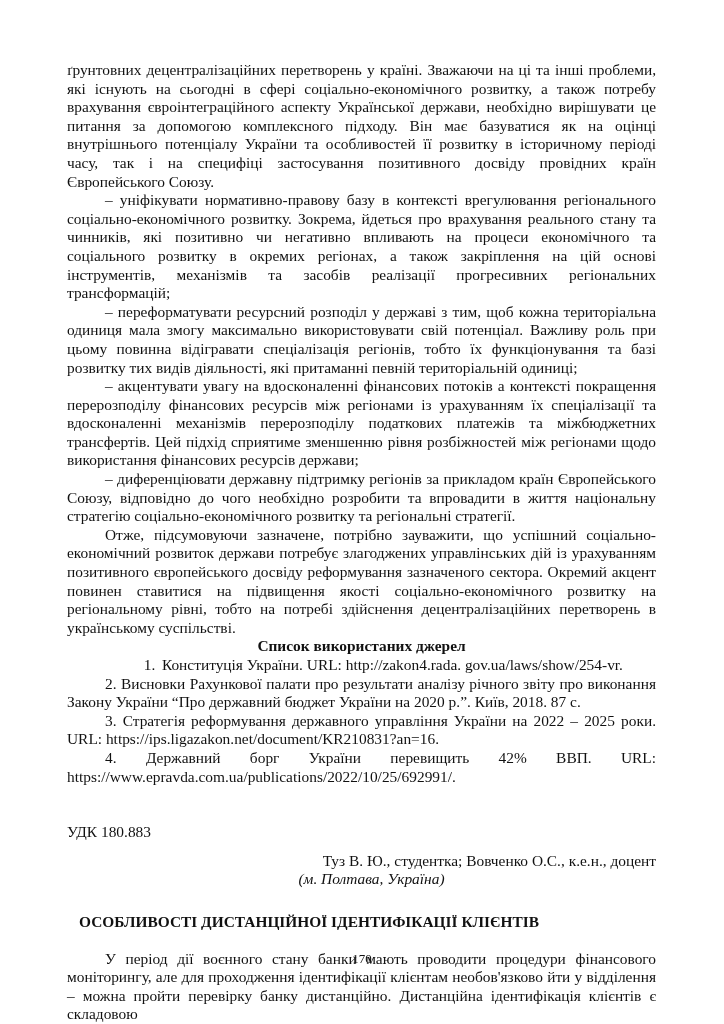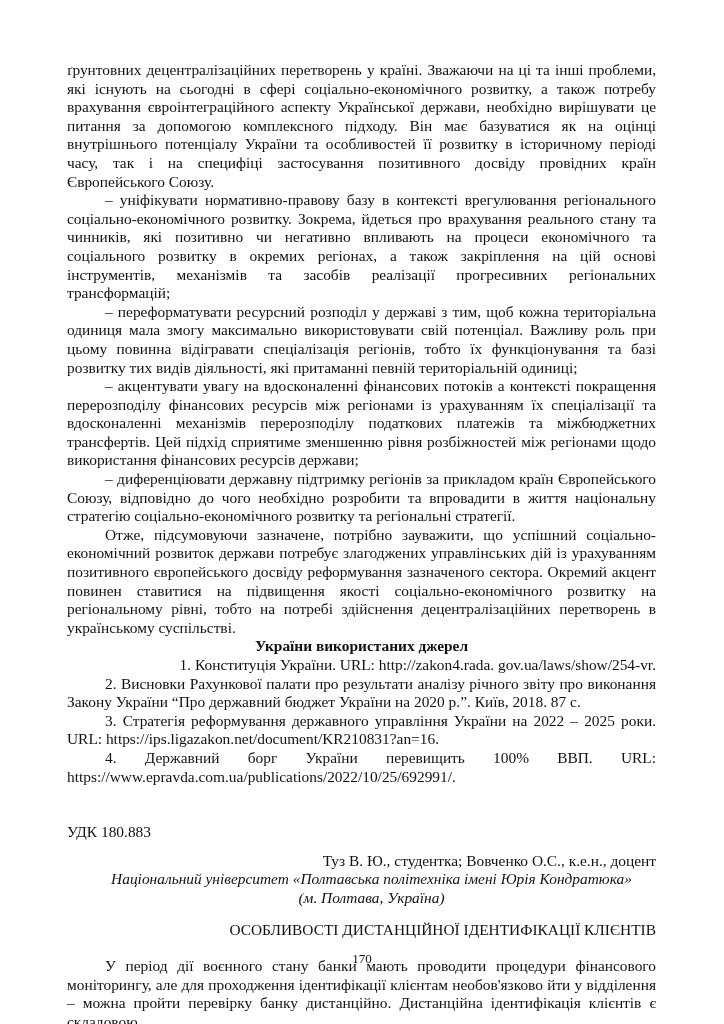--- a/index.html
+++ b/index.html
@@ -28,21 +28,21 @@
       text-align: justify;
     }
     .indent { text-indent: 38px; }
     .refs-title {
       text-align: center;
       font-weight: bold;
       margin-top: 0;
     }
     .ref1 {
       padding-left: 41px;
-      text-align: right;
+      text-align: center;
     }
     .ref1 .num { display: inline-block; width: 17px; }
     .ref-last {
       text-align: justify;
       text-align-last: justify;
       text-indent: 38px;
     }
     .udk {
       margin-top: 37px;
       text-align: left;
@@ -51,23 +51,23 @@
       margin-top: 10px;
       text-align: right;
       padding-left: 40px;
     }
     .affil {
       text-align: center;
       font-style: italic;
       padding-left: 20px;
     }
     .title2 {
-      margin-top: 13px;
-      text-align: right;
-      font-weight: normal;
+      margin-top: 24px;
+      text-align: left;
+      font-weight: bold;
       padding-left: 12px;
     }
     .intro2 {
       margin-top: 18px;
     }
     .page-number {
       position: absolute;
       left: 0;
       width: 724px;
       top: 951px;
@@ -79,42 +79,41 @@
 <body>
 
 <div class="page">
   <p>ґрунтовних децентралізаційних перетворень у країні. Зважаючи на ці та інші проблеми, які існують на сьогодні в сфері соціально-економічного розвитку, а також потребу врахування євроінтеграційного аспекту Української держави, необхідно вирішувати це питання за допомогою комплексного підходу. Він має базуватися як на оцінці внутрішнього потенціалу України та особливостей її розвитку в історичному періоді часу, так і на специфіці застосування позитивного досвіду провідних країн Європейського Союзу.</p>
   <p class="indent">– уніфікувати нормативно-правову базу в контексті врегулювання регіонального соціально-економічного розвитку. Зокрема, йдеться про врахування реального стану та чинників, які позитивно чи негативно впливають на процеси економічного та соціального розвитку в окремих регіонах, а також закріплення на цій основі інструментів, механізмів та засобів реалізації прогресивних регіональних трансформацій;</p>
   <p class="indent">– переформатувати ресурсний розподіл у державі з тим, щоб кожна територіальна одиниця мала змогу максимально використовувати свій потенціал. Важливу роль при цьому повинна відігравати спеціалізація регіонів, тобто їх функціонування та базі розвитку тих видів діяльності, які притаманні певній територіальній одиниці;</p>
   <p class="indent">– акцентувати увагу на вдосконаленні фінансових потоків а контексті покращення перерозподілу фінансових ресурсів між регіонами із урахуванням їх спеціалізації та вдосконаленні механізмів перерозподілу податкових платежів та міжбюджетних трансфертів. Цей підхід сприятиме зменшенню рівня розбіжностей між регіонами щодо використання фінансових ресурсів держави;</p>
   <p class="indent">– диференціювати державну підтримку регіонів за прикладом країн Європейського Союзу, відповідно до чого необхідно розробити та впровадити в життя національну стратегію соціально-економічного розвитку та регіональні стратегії.</p>
   <p class="indent">Отже, підсумовуючи зазначене, потрібно зауважити, що успішний соціально-економічний розвиток держави потребує злагоджених управлінських дій із урахуванням позитивного європейського досвіду реформування зазначеного сектора. Окремий акцент повинен ставитися на підвищення якості соціально-економічного розвитку на регіональному рівні, тобто на потребі здійснення децентралізаційних перетворень в українському суспільстві.</p>
 
-  <p class="refs-title">України використаних джерел</p>
+  <p class="refs-title">Список використаних джерел</p>
   <div>
     <p class="ref1">
       <span class="num">1.</span>
       <span>Конституція України. URL: http://zakon4.rada. gov.ua/laws/show/254-vr.</span>
     </p>
     <p class="indent">
       <span>2.</span>
       <span>Висновки Рахункової палати про результати аналізу річного звіту про виконання Закону України “Про державний бюджет України на 2020 р.”. Київ, 2018. 87 с.</span>
     </p>
     <p class="indent">
       <span>3.</span>
       <span>Стратегія реформування державного управління України на 2022 – 2025 роки. URL: https://ips.ligazakon.net/document/KR210831?an=16.</span>
     </p>
     <p class="ref-last">
       <span>4.</span>
-      <span>Державний борг України перевищить 100% ВВП. URL:</span>
+      <span>Державний борг України перевищить 42% ВВП. URL:</span>
     </p>
     <p>https://www.epravda.com.ua/publications/2022/10/25/692991/.</p>
   </div>
 
   <p class="udk">УДК 180.883</p>
   <p class="authors">Туз В. Ю., студентка; Вовченко О.С., к.е.н., доцент</p>
-  <p class="affil">Національний університет «Полтавська політехніка імені Юрія Кондратюка»</p>
   <p class="affil">(м. Полтава, Україна)</p>
   <p class="title2">ОСОБЛИВОСТІ ДИСТАНЦІЙНОЇ ІДЕНТИФІКАЦІЇ КЛІЄНТІВ</p>
   <p class="indent intro2">У період дії воєнного стану банки мають проводити процедури фінансового моніторингу, але для проходження ідентифікації клієнтам необов'язково йти у відділення – можна пройти перевірку банку дистанційно. Дистанційна ідентифікація клієнтів є складовою</p>
 </div>
 
 <div class="page-number">170</div>
 
 </body></html>

